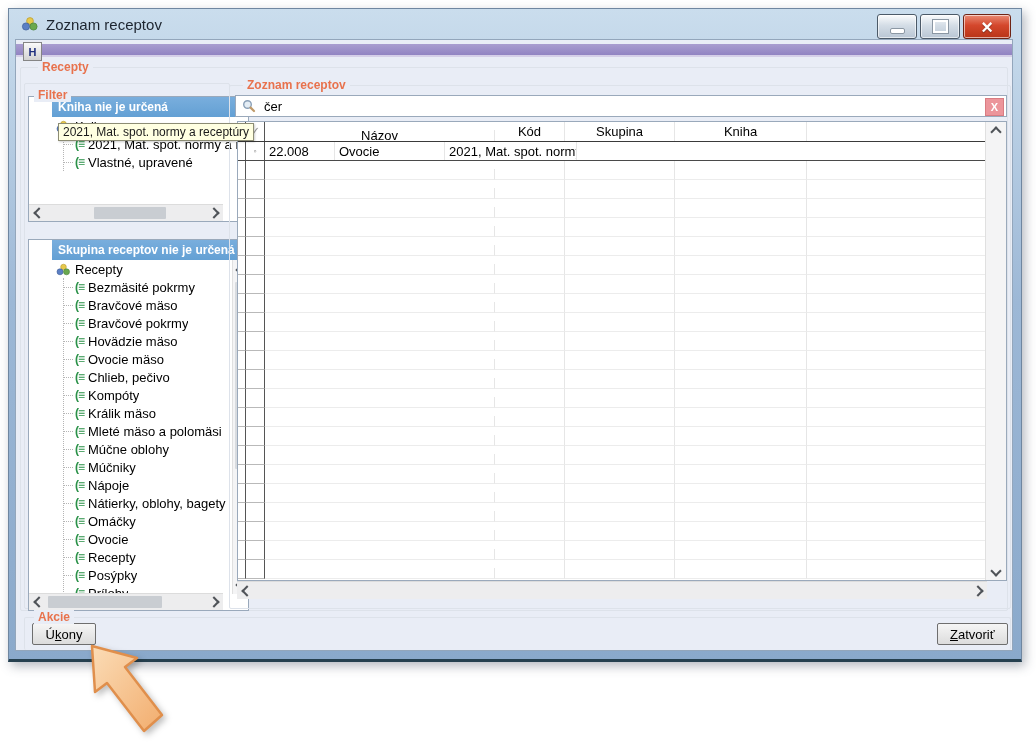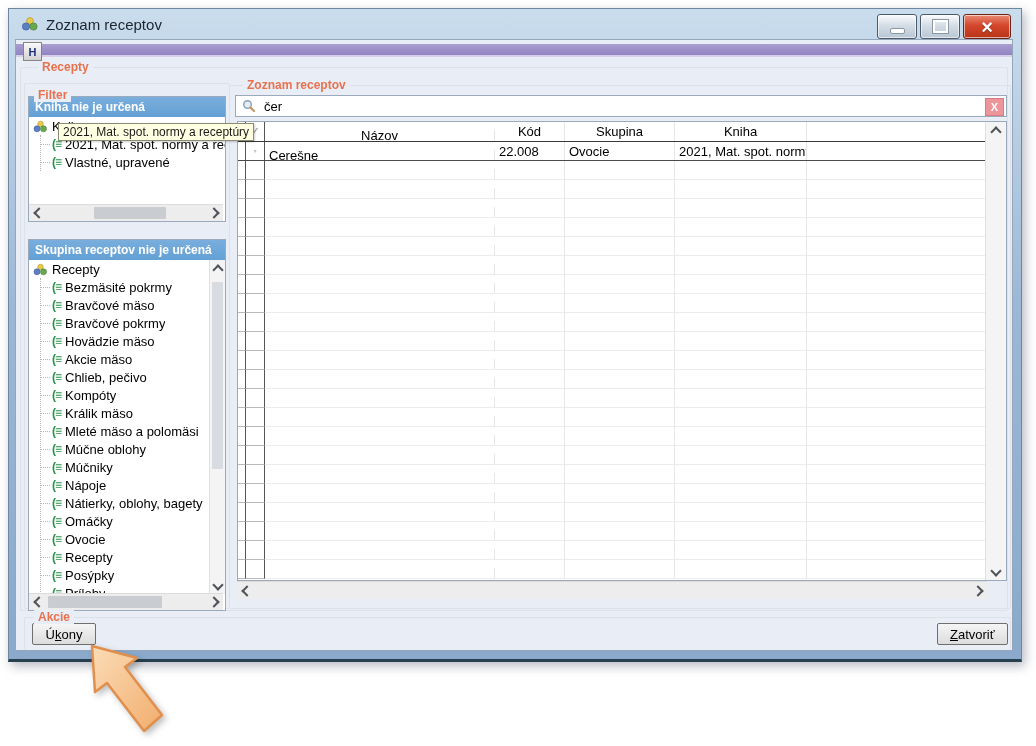--- a/index.html
+++ b/index.html
@@ -16,21 +16,21 @@
   .glyph-min{width:13px;height:4px;background:#fff;border-radius:2px;border:1px solid #8b97a3;margin-top:8px;}
   .glyph-max{width:11px;height:9px;border:2px solid #fff;box-shadow:0 0 0 1px #8b97a3;background:transparent;}
   .glyph-x{color:#fff;font-size:20px;font-weight:bold;line-height:18px;text-shadow:0 1px 1px rgba(0,0,0,.4);}
   .client{position:absolute;left:6px;top:30px;width:998px;height:612px;background:#e9edf6;border:1px solid #93a6bb;box-sizing:border-box;}
   .purple-bar{position:absolute;left:0;top:4px;width:996px;height:11px;background:linear-gradient(#a99dd0,#9184c2);border-bottom:2px solid #d5cfe8;}
   .h-btn{position:absolute;left:7px;top:2px;width:17px;height:17px;border:1px solid #858585;background:linear-gradient(#fafafa,#d2d2d2);
     font-size:11px;font-weight:bold;color:#20307e;display:flex;align-items:center;justify-content:center;z-index:5;}
   .grp-label{position:absolute;font-size:12px;font-weight:bold;color:#e8724d;background:#e9edf6;padding:0 4px;z-index:3;}
   .grp-box{position:absolute;border:1px solid #dde2ea;border-radius:2px;}
   
-  .panel{position:absolute;border:1px solid #9aa9bb;background:#fff;overflow:hidden;}
+  .panel{position:absolute;border:1px solid #9aa9bb;background:#fff;overflow:hidden;padding-left:23px;}
   .panel-hdr{height:20px;background:linear-gradient(#79aedd,#63a0d4);color:#fff;font-size:12px;font-weight:bold;display:flex;align-items:center;padding:0 6px;box-sizing:border-box;}
   .tree{position:relative;background:#fff;overflow:hidden;}
   .titem{display:flex;align-items:center;height:18px;font-size:13px;color:#000;white-space:nowrap;}
   .titem.root{padding-left:4px;}
   .conn{width:9px;margin-left:9px;border-top:1px dotted #b5b5b5;flex:none;}
   .kids{border-left:1px dotted #b5b5b5;margin-left:0;}
   .bicon{color:#2a9148;font-weight:bold;font-size:12px;margin:0 4px 0 2px;letter-spacing:-1px;flex:none;}
   .tlabel{overflow:hidden;}
   .root-icon{width:15px;height:13px;margin-right:4px;flex:none;}
   
@@ -176,21 +176,21 @@
               <span class="tlabel">Bravčové pokrmy</span>
             </div>
             <div class="titem">
               <span class="conn" style="margin-left: 0px;"></span>
               <span class="bicon">(≡</span>
               <span class="tlabel">Hovädzie mäso</span>
             </div>
             <div class="titem">
               <span class="conn" style="margin-left: 0px;"></span>
               <span class="bicon">(≡</span>
-              <span class="tlabel">Akcie mäso</span>
+              <span class="tlabel">Ovocie mäso</span>
             </div>
             <div class="titem">
               <span class="conn" style="margin-left: 0px;"></span>
               <span class="bicon">(≡</span>
               <span class="tlabel">Chlieb, pečivo</span>
             </div>
             <div class="titem">
               <span class="conn" style="margin-left: 0px;"></span>
               <span class="bicon">(≡</span>
               <span class="tlabel">Kompóty</span>
@@ -299,21 +299,20 @@
           <div class="tc c3">Kód</div>
           <div class="tc c4">Skupina</div>
           <div class="tc c5">Kniha</div>
           <div class="tc c6"></div>
         </div>
         <div class="trow data">
           <div class="tc c0"></div>
           <div class="tc c1">
               <span class="marker">◦</span>
             </div>
-          <div class="tc c2">Čerešne</div>
           <div class="tc c3">22.008</div>
           <div class="tc c4">Ovocie</div>
           <div class="tc c5">2021, Mat. spot. normy a</div>
           <div class="tc c6"></div>
         </div>
         <div>
             <div class="trow empty">
               <div class="tc c0"></div>
               <div class="tc c1"></div>
               <div class="tc c2"></div>

